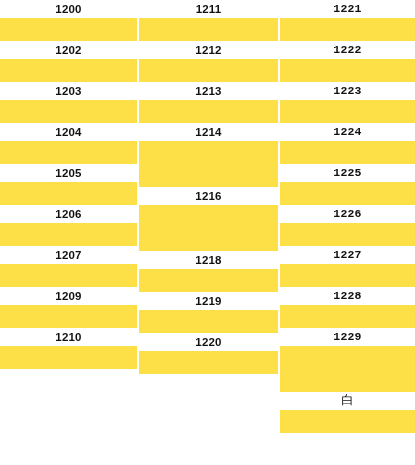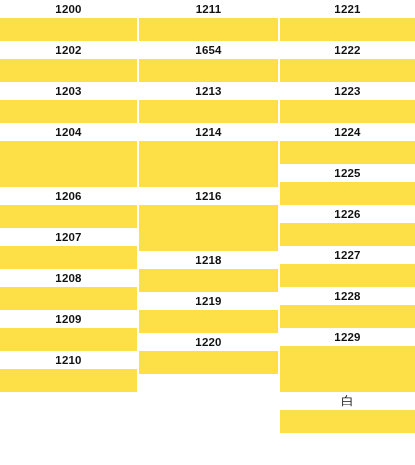--- a/index.html
+++ b/index.html
@@ -16,21 +16,21 @@
   }
   .col{
     position:relative;
     display:flex;
     flex-direction:column;
     box-sizing:border-box;
   }
   .col-0{width:137px;}
   .col-gap{width:2px;background:#ffffff;}
   .col-1{width:139px;justify-content:flex-end;}
-  .col-2{width:135px;}
+  .col-2{width:135px;font-family:Liberation Mono, monospace;}
 
   .cell{
     display:flex;
     flex-direction:column;
     box-sizing:border-box;
   }
   .label{
     height:18px;
     line-height:18px;
     text-align:center;
@@ -80,37 +80,34 @@
       <div class="label">1203</div>
       <div class="swatch" style="--sw:#ef9054"></div>
     </div>
 
     <div class="cell">
       <div class="label">1204</div>
       <div class="swatch" style="--sw:#c5392f"></div>
     </div>
 
     <div class="cell">
+      <div class="label">1205</div>
       <div class="swatch" style="--sw:#b53232"></div>
     </div>
 
     <div class="cell">
       <div class="label">1206</div>
       <div class="swatch" style="--sw:#cd3960"></div>
     </div>
 
     <div class="cell">
       <div class="label">1207</div>
       <div class="swatch" style="--sw:#bb3048"></div>
     </div>
 
-    <div class="cell">
-      <div class="label">1208</div>
-      <div class="swatch" style="--sw:#b32f3f"></div>
-    </div>
 
     <div class="cell">
       <div class="label">1209</div>
       <div class="swatch" style="--sw:#ab2a40"></div>
     </div>
 
     <div class="cell">
       <div class="label">1210</div>
       <div class="swatch" style="--sw:#8e2347"></div>
     </div>
@@ -121,21 +118,21 @@
   <div class="col-gap"></div>
 
   <div class="col col-1">
 
     <div class="cell">
       <div class="label">1211</div>
       <div class="swatch" style="--sw:#cc7a55"></div>
     </div>
 
     <div class="cell">
-      <div class="label">1654</div>
+      <div class="label">1212</div>
       <div class="swatch" style="--sw:#c3b741"></div>
     </div>
 
     <div class="cell">
       <div class="label">1213</div>
       <div class="swatch" style="--sw:#d79b14"></div>
     </div>
 
     <div class="cell">
       <div class="label">1214</div>

